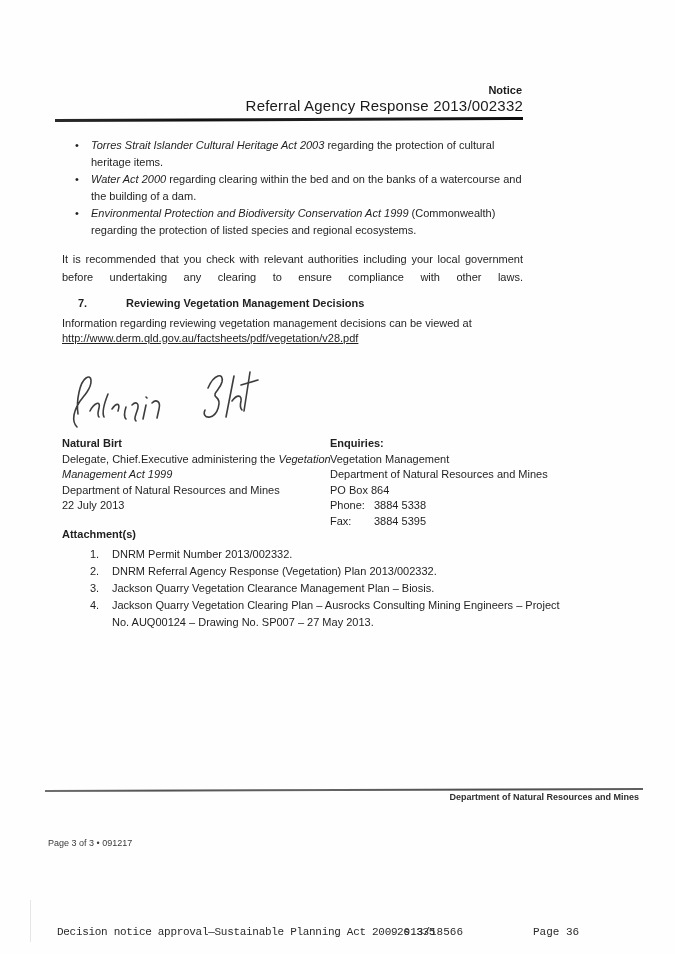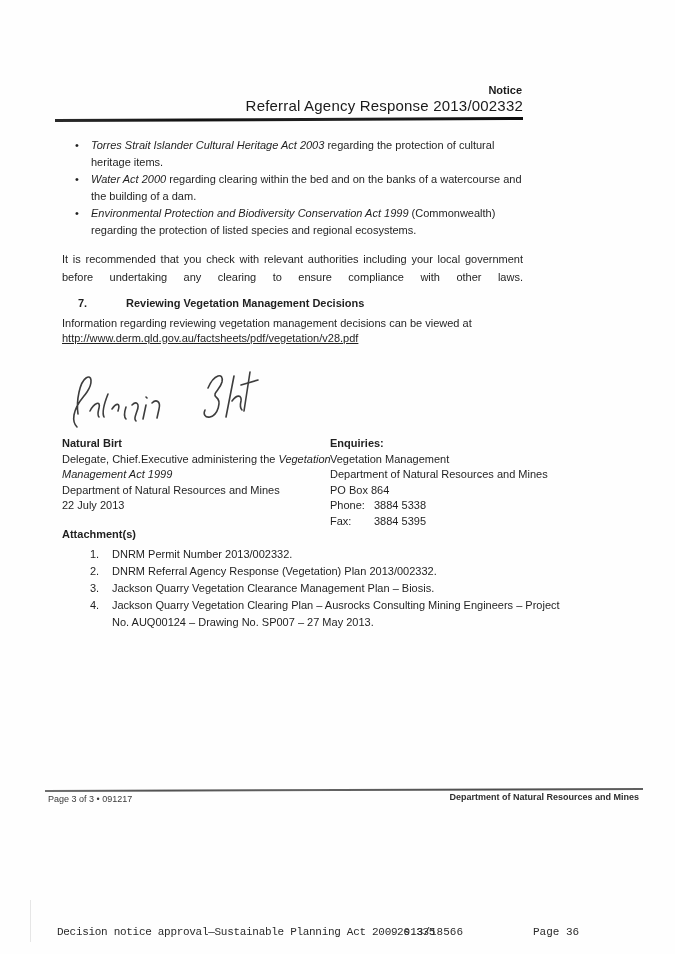--- a/index.html
+++ b/index.html
@@ -66,21 +66,21 @@
   .attach-h { position:absolute; top:528px; left:62px; font-size:11px; font-weight:bold; }
   .attach-list { position:absolute; top:546px; left:90px; width:478px; font-size:11px; line-height:17px; list-style:none; }
   .attach-list li { position:relative; padding-left:22px; }
   .attach-list .n { position:absolute; left:0; top:0; }
   
   .ftr-rule {
     position:absolute; top:789px; left:45px; width:598px; height:1.6px;
     background:linear-gradient(90deg,#555 0%,#333 20%,#4a4a4a 45%,#2d2d2d 75%,#444 100%);
     opacity:0.85; transform:rotate(-0.2deg);
   }
-  .ftr-left  { position:absolute; top:794px; left:48px;  font-size:9px;  color:#3a3a3a; }
+  .ftr-left  { position:absolute; top:838px; left:48px;  font-size:9px;  color:#3a3a3a; }
   .ftr-right { position:absolute; top:792px; right:36px; font-size:9px;  font-weight:bold; color:#2e2e2e; }
   
   .stamp { position:absolute; top:926px; left:0; width:675px; height:20px;
     font-family:"Liberation Mono", monospace; font-size:11px; color:#2b2b2b; }
   .stamp .s-left { position:absolute; left:57px;  top:0; letter-spacing:-0.3px; }
   .stamp .s-ref  { position:absolute; left:397px; top:0; }
   .stamp .s-page { position:absolute; left:533px; top:0; }
   
   .scratch { position:absolute; left:30px; top:900px; width:1px; height:42px;
     background:rgba(120,120,120,0.18); }

